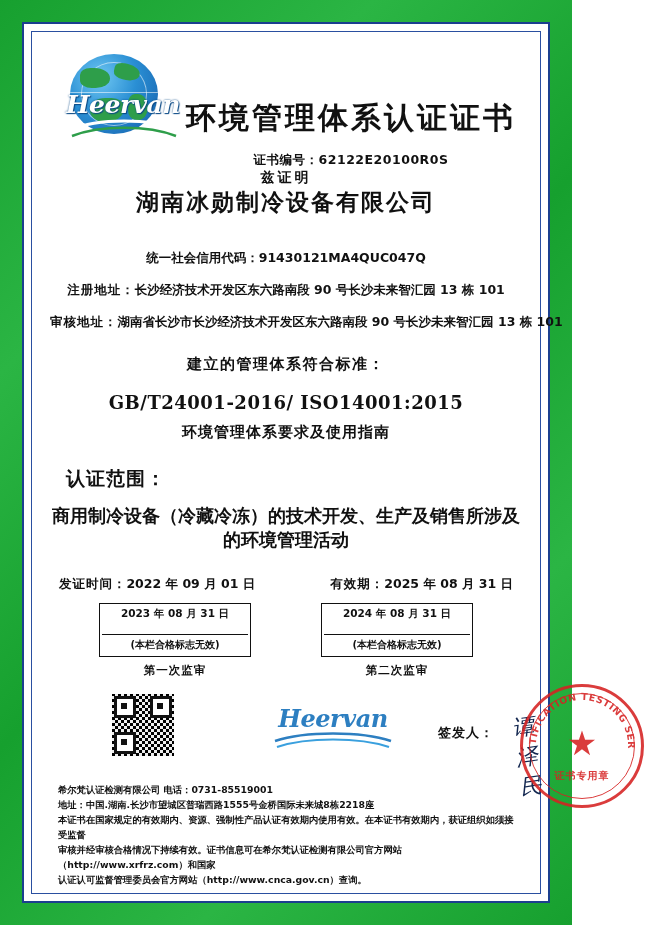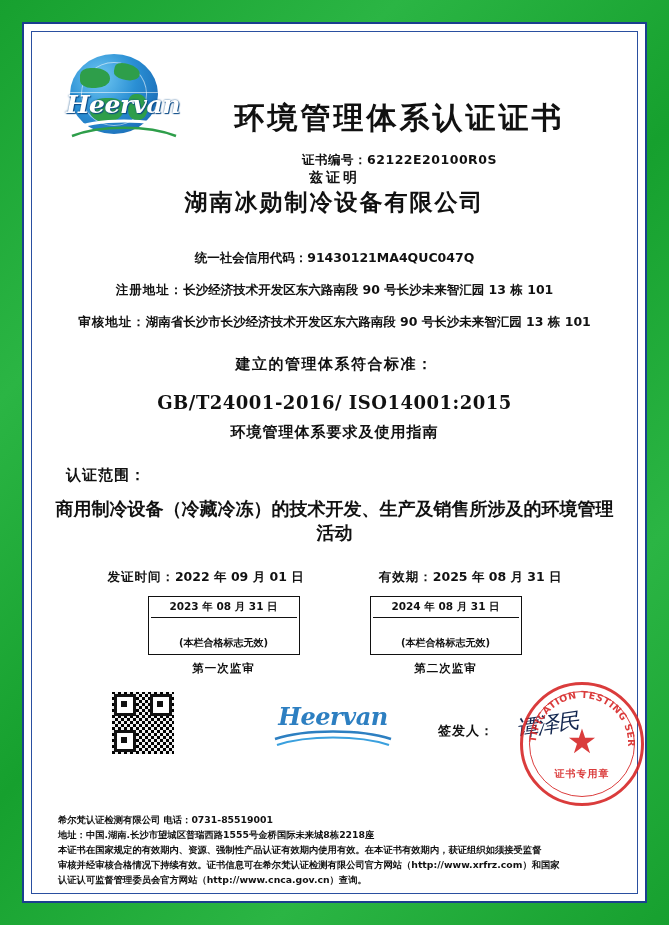--- a/index.html
+++ b/index.html
@@ -7,21 +7,21 @@
     padding: 0;
     background: #ffffff;
   }
   body {
     width: 669px;
     height: 925px;
     font-family: "DejaVu Sans", "Liberation Sans", sans-serif;
   }
   .certificate {
     position: relative;
-    width: 669px;
+    width: 572px;
     height: 925px;
     box-sizing: border-box;
     background: #1faa39;
     background: linear-gradient(135deg, #17a02f 0%, #2bb544 25%, #16a02e 50%, #2bb544 75%, #17a02f 100%);
     padding: 22px;
   }
   .border-outer {
     position: absolute;
     left: 22px;
     top: 22px;
@@ -198,21 +198,21 @@
     margin-top: 10px;
     text-align: center;
     font-size: 15px;
     font-weight: bold;
     letter-spacing: 1px;
     color: #111111;
   }
   .scope-label {
     margin-top: 24px;
     margin-left: 16px;
-    font-size: 15px;
+    font-size: 19px;
     font-weight: bold;
     letter-spacing: 1px;
     color: #111111;
   }
   .scope-text {
     margin-top: 12px;
     text-align: center;
     font-size: 18px;
     font-weight: bold;
     color: #111111;
@@ -244,23 +244,23 @@
   .surv-box {
     border: 1px solid #111111;
     padding: 3px 2px 4px 2px;
   }
   .surv-date {
     font-size: 10.5px;
     font-weight: bold;
     color: #111111;
   }
   .surv-note {
-    margin-top: 3px;
+    margin-top: 13px;
     border-top: 1px solid #111111;
-    padding-top: 18px;
+    padding-top: 3px;
     font-size: 10px;
     font-weight: bold;
     color: #111111;
   }
   .surv-caption {
     margin-top: 6px;
     font-size: 11.5px;
     font-weight: bold;
     letter-spacing: 1px;
     color: #111111;

